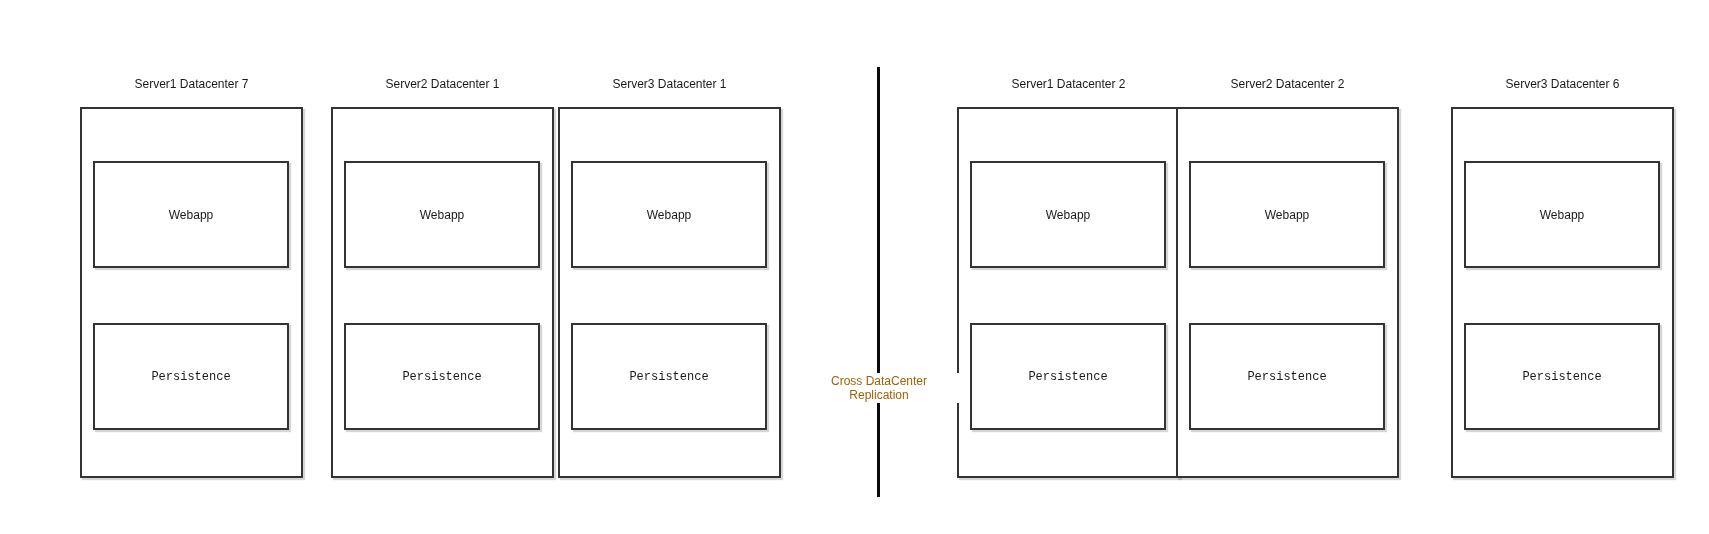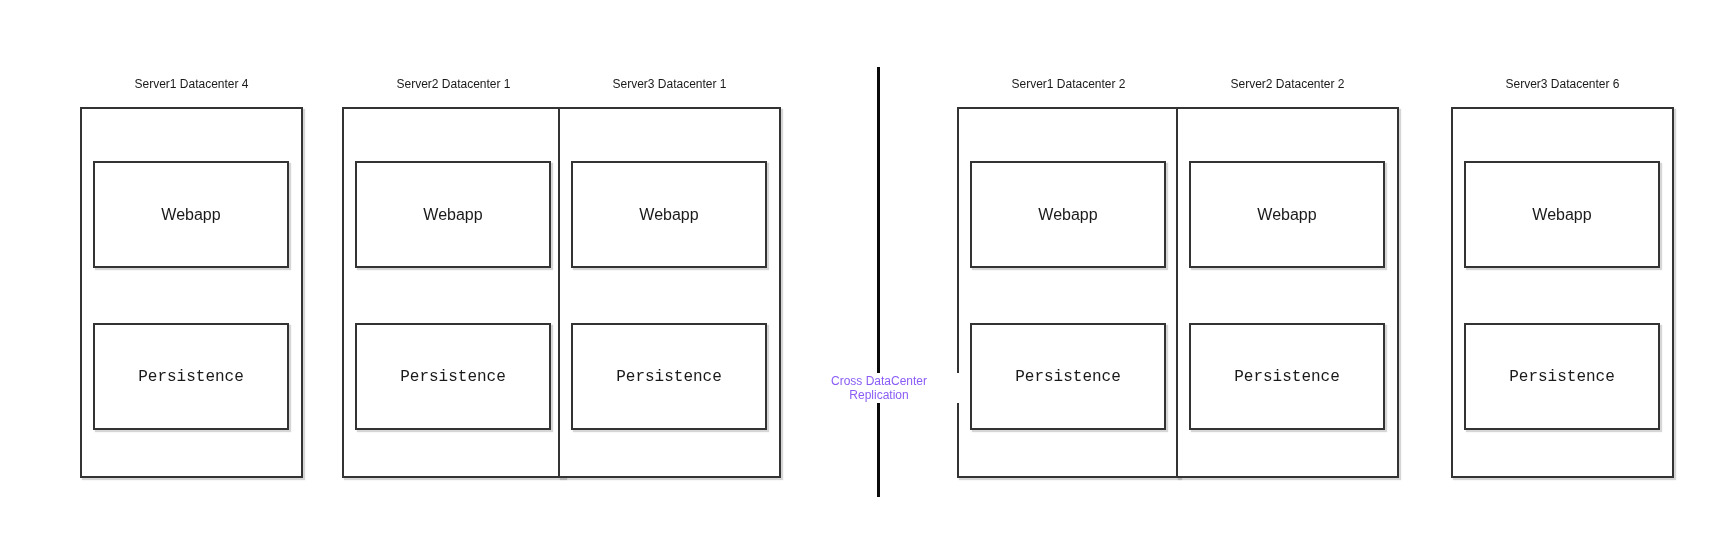--- a/index.html
+++ b/index.html
@@ -44,21 +44,21 @@
     left: 11px;
     right: 12px;
     height: 107px;
     box-sizing: border-box;
     border: 2px solid #333333;
     background: #ffffff;
     box-shadow: 2px 2px 1px rgba(0,0,0,0.16);
     display: flex;
     align-items: center;
     justify-content: center;
-    font-size: 16px;
+    font-size: 12px;
     color: #1a1a1a;
   }
   .component-webapp { top: 52px; }
   .component-persistence { top: 214px; font-family: Liberation Mono, monospace; }
   .divider-line {
     position: absolute;
     left: 877px;
     top: 67px;
     width: 3px;
     height: 430px;
@@ -67,52 +67,52 @@
   .replication-label {
     position: absolute;
     left: 795px;
     width: 168px;
     top: 373px;
     z-index: 2;
     background: #ffffff;
     text-align: center;
     font-size: 12px;
     line-height: 14px;
-    color: #8b5cf6;
+    color: #a16207;
     padding: 1px 0;
   }
   .replication-label span { display: block; }
   .arrow {
     position: absolute;
     top: 383px;
     width: 34px;
     height: 13px;
     z-index: 1;
   }
   .arrow-left  { left: 799px; }
   .arrow-right { left: 924px; }
 </style>
 </head>
 <body>
 
 <div class="canvas">
 
   <div class="server-group" style="left:80px">
-    <span class="server-title">Server1 Datacenter 4</span>
+    <span class="server-title">Server1 Datacenter 7</span>
     <div class="server-box">
       <div class="component-box component-webapp">
         <span>Webapp</span>
       </div>
       <div class="component-box component-persistence">
         <span>Persistence</span>
       </div>
     </div>
   </div>
 
-  <div class="server-group" style="left:342px">
+  <div class="server-group" style="left:331px">
     <span class="server-title">Server2 Datacenter 1</span>
     <div class="server-box">
       <div class="component-box component-webapp">
         <span>Webapp</span>
       </div>
       <div class="component-box component-persistence">
         <span>Persistence</span>
       </div>
     </div>
   </div>

